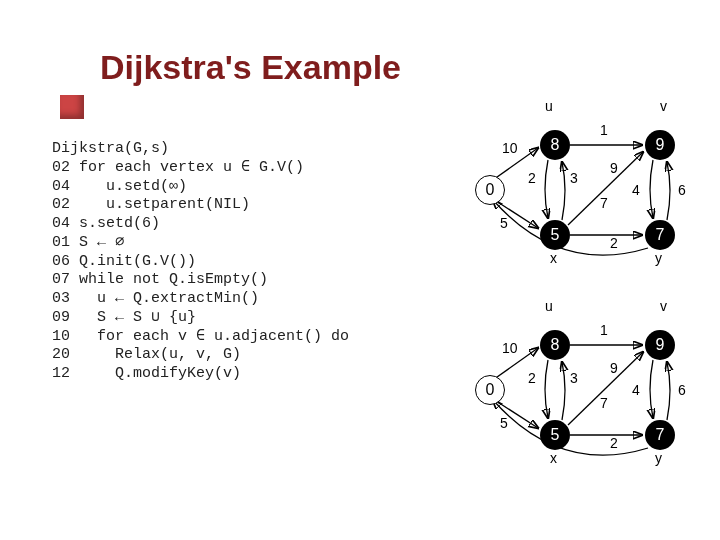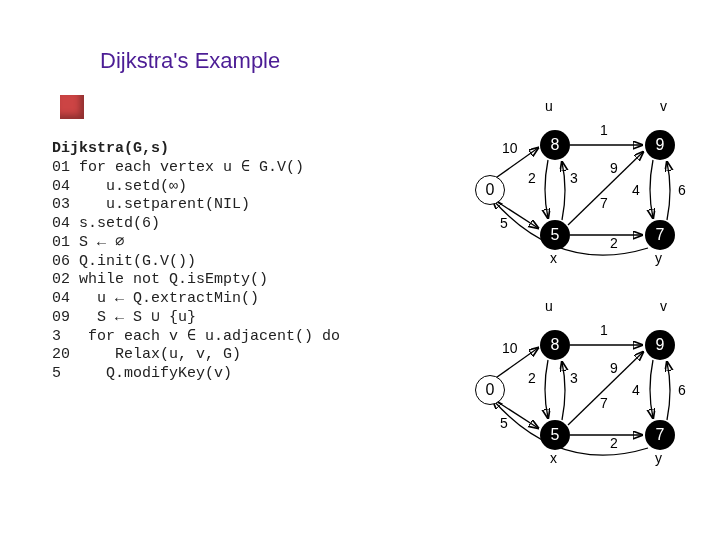--- a/index.html
+++ b/index.html
@@ -8,23 +8,23 @@
     width: 720px;
     height: 540px;
     font-family: Verdana, Arial, sans-serif;
     background: #fff;
     position: relative;
   }
   .title {
     position: absolute;
     top: 48px;
     left: 100px;
-    font-size: 22px;
-    font-weight: normal;
-    color: #4c1d95;
+    font-size: 34px;
+    font-weight: bold;
+    color: #7f1d1d;
   }
   .title-accent {
     position: absolute;
     top: 95px;
     left: 60px;
     width: 24px;
     height: 24px;
     background: #c44;
     box-shadow: inset -4px -4px 6px rgba(0,0,0,0.3);
   }
@@ -32,21 +32,21 @@
     position: absolute;
     top: 140px;
     left: 52px;
     font-family: "Courier New", monospace;
     font-size: 15px;
     line-height: 1.25;
     white-space: pre;
     color: #222;
   }
   .code-head {
-    font-weight: bold;
+    font-weight: normal;
   }
   .graph {
     position: absolute;
   }
   .graph1 { top: 100px; left: 460px; width: 240px; height: 170px; }
   .graph2 { top: 300px; left: 460px; width: 240px; height: 170px; }
   .node {
     position: absolute;
     width: 30px;
     height: 30px;
@@ -78,32 +78,32 @@
     fill: none;
   }
 </style>
 </head>
 <body>
 
 <div class="title-accent"></div>
 <div class="title">Dijkstra's Example</div>
 
 <div class="code-block"><span class="code-head">Dijkstra(G,s)</span>
-<span>01 for each vertex u ∈ G.V()</span>
+<span>02 for each vertex u ∈ G.V()</span>
 <span>04    u.setd(∞)</span>
-<span>03    u.setparent(NIL)</span>
+<span>02    u.setparent(NIL)</span>
 <span>04 s.setd(6)</span>
 <span>01 S ← ∅</span>
 <span>06 Q.init(G.V())</span>
-<span>02 while not Q.isEmpty()</span>
-<span>04   u ← Q.extractMin()</span>
+<span>07 while not Q.isEmpty()</span>
+<span>03   u ← Q.extractMin()</span>
 <span>09   S ← S ∪ {u}</span>
-<span>3   for each v ∈ u.adjacent() do</span>
+<span>10   for each v ∈ u.adjacent() do</span>
 <span>20     Relax(u, v, G)</span>
-<span>5     Q.modifyKey(v)</span></div>
+<span>12     Q.modifyKey(v)</span></div>
 
 <div class="graph graph1">
   <svg class="edges" viewBox="0 0 240 170">
     <defs>
         <marker id="ah1" markerWidth="8" markerHeight="8" refX="7" refY="3" orient="auto">
           <path d="M0,0 L8,3 L0,6 Z" fill="#000"></path>
         </marker>
       </defs>
     <line x1="30" y1="82" x2="78" y2="48" marker-end="url(#ah1)"></line>
     <line x1="30" y1="97" x2="78" y2="128" marker-end="url(#ah1)"></line>

